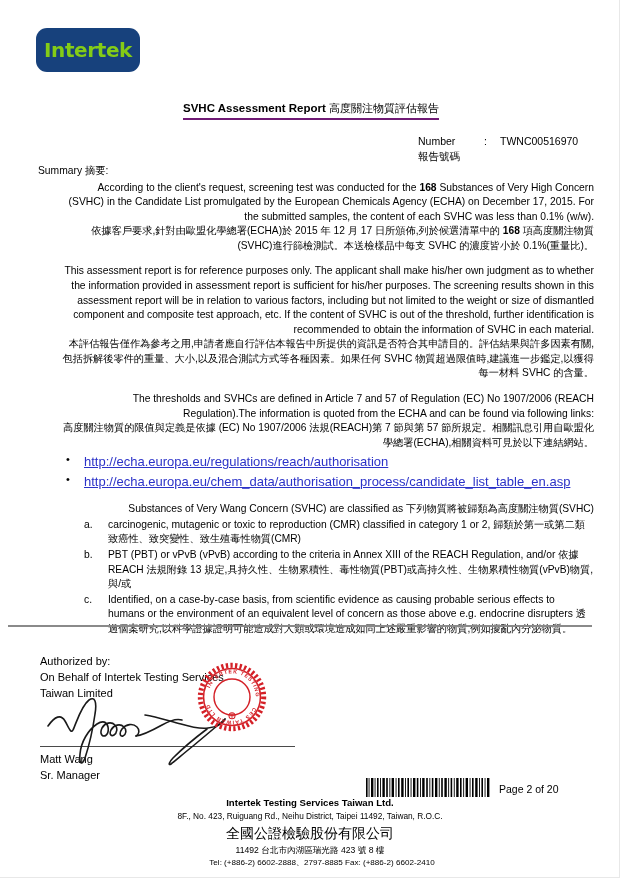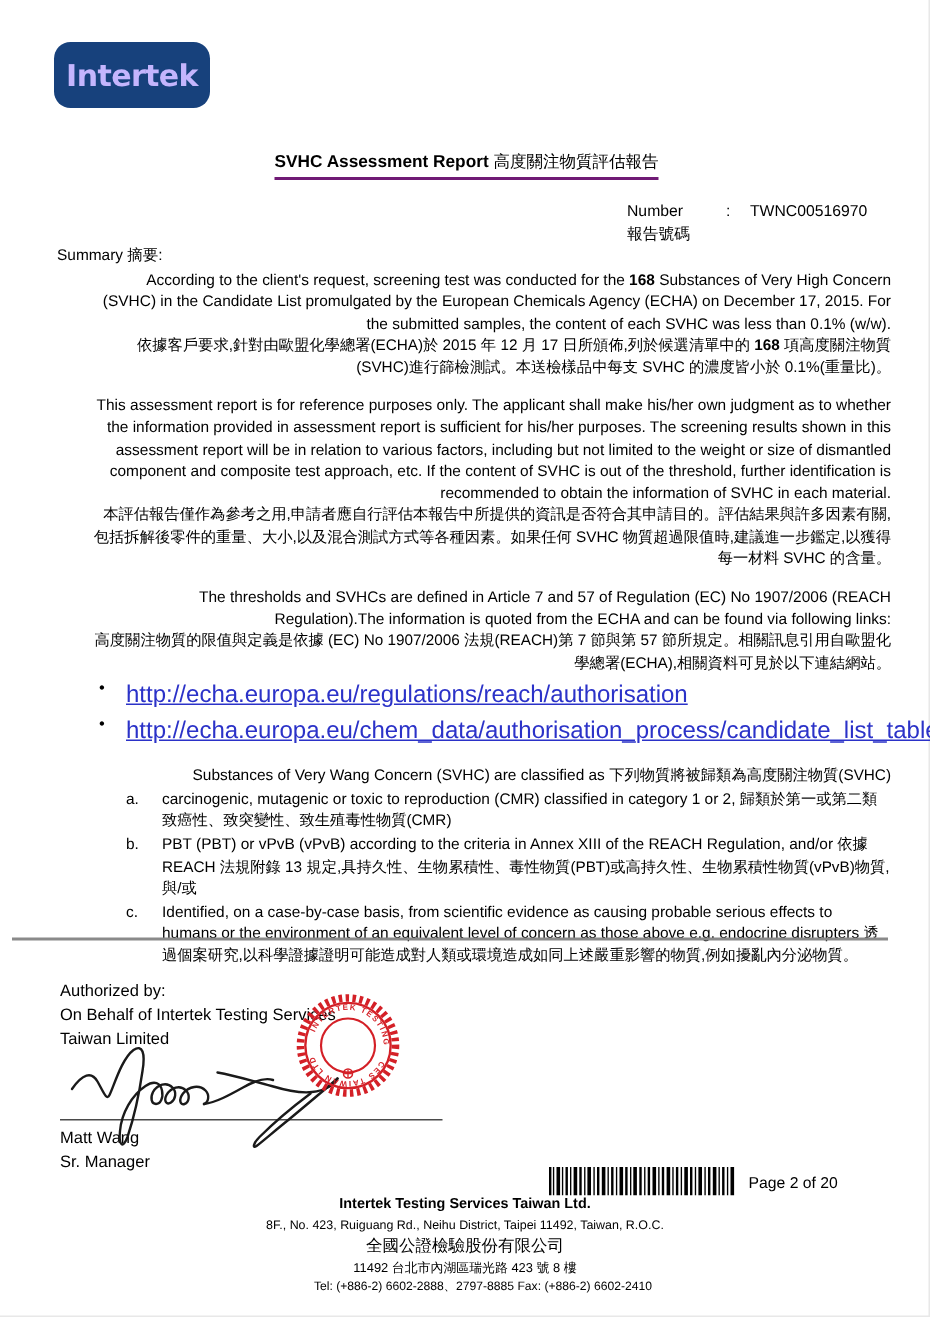--- a/index.html
+++ b/index.html
@@ -38,21 +38,21 @@
     width: 104px;
     height: 44px;
     background: #17417c;
     border-radius: 11px;
     display: flex;
     align-items: center;
     justify-content: center;
     letter-spacing: -0.2px;
   }
   .logo-text {
-    color: #c4b5fd;
+    color: #84cc16;
     font-size: 20px;
     font-weight: bold;
     font-family: "DejaVu Sans", sans-serif;
     letter-spacing: -0.4px;
   }
 
   
   .title-block {
     position: absolute;
     left: 0; top: 84px;
@@ -116,21 +116,21 @@
     content: "\2022";
     position: absolute;
     left: 4px;
     top: -1px;
     font-size: 11px;
     color: #000;
   }
   .link {
     color: #2b32c8;
     text-decoration: underline;
-    font-size: 16px;
+    font-size: 13px;
   }
 
   .alpha-list {
     list-style: none;
     margin: 1px 0 0 0;
     padding-left: 24px;
   }
   .alpha-list li {
     position: relative;
     padding-left: 46px;
@@ -211,21 +211,21 @@
     top: 18px;
     width: 620px;
     text-align: center;
     line-height: 1.5;
   }
   .f-company {
     font-size: 9.6px;
     font-weight: bold;
   }
   .f-addr { font-size: 8.3px; }
-  .f-company-zh { font-size: 11px; }
+  .f-company-zh { font-size: 14px; }
   .f-addr-zh { font-size: 8.6px; }
   .f-tel { font-size: 8.1px; padding-left: 24px; }
 </style>
 </head>
 <body>
 
 <div class="page">
 
   <div class="logo-wrap">
     <div class="logo">

